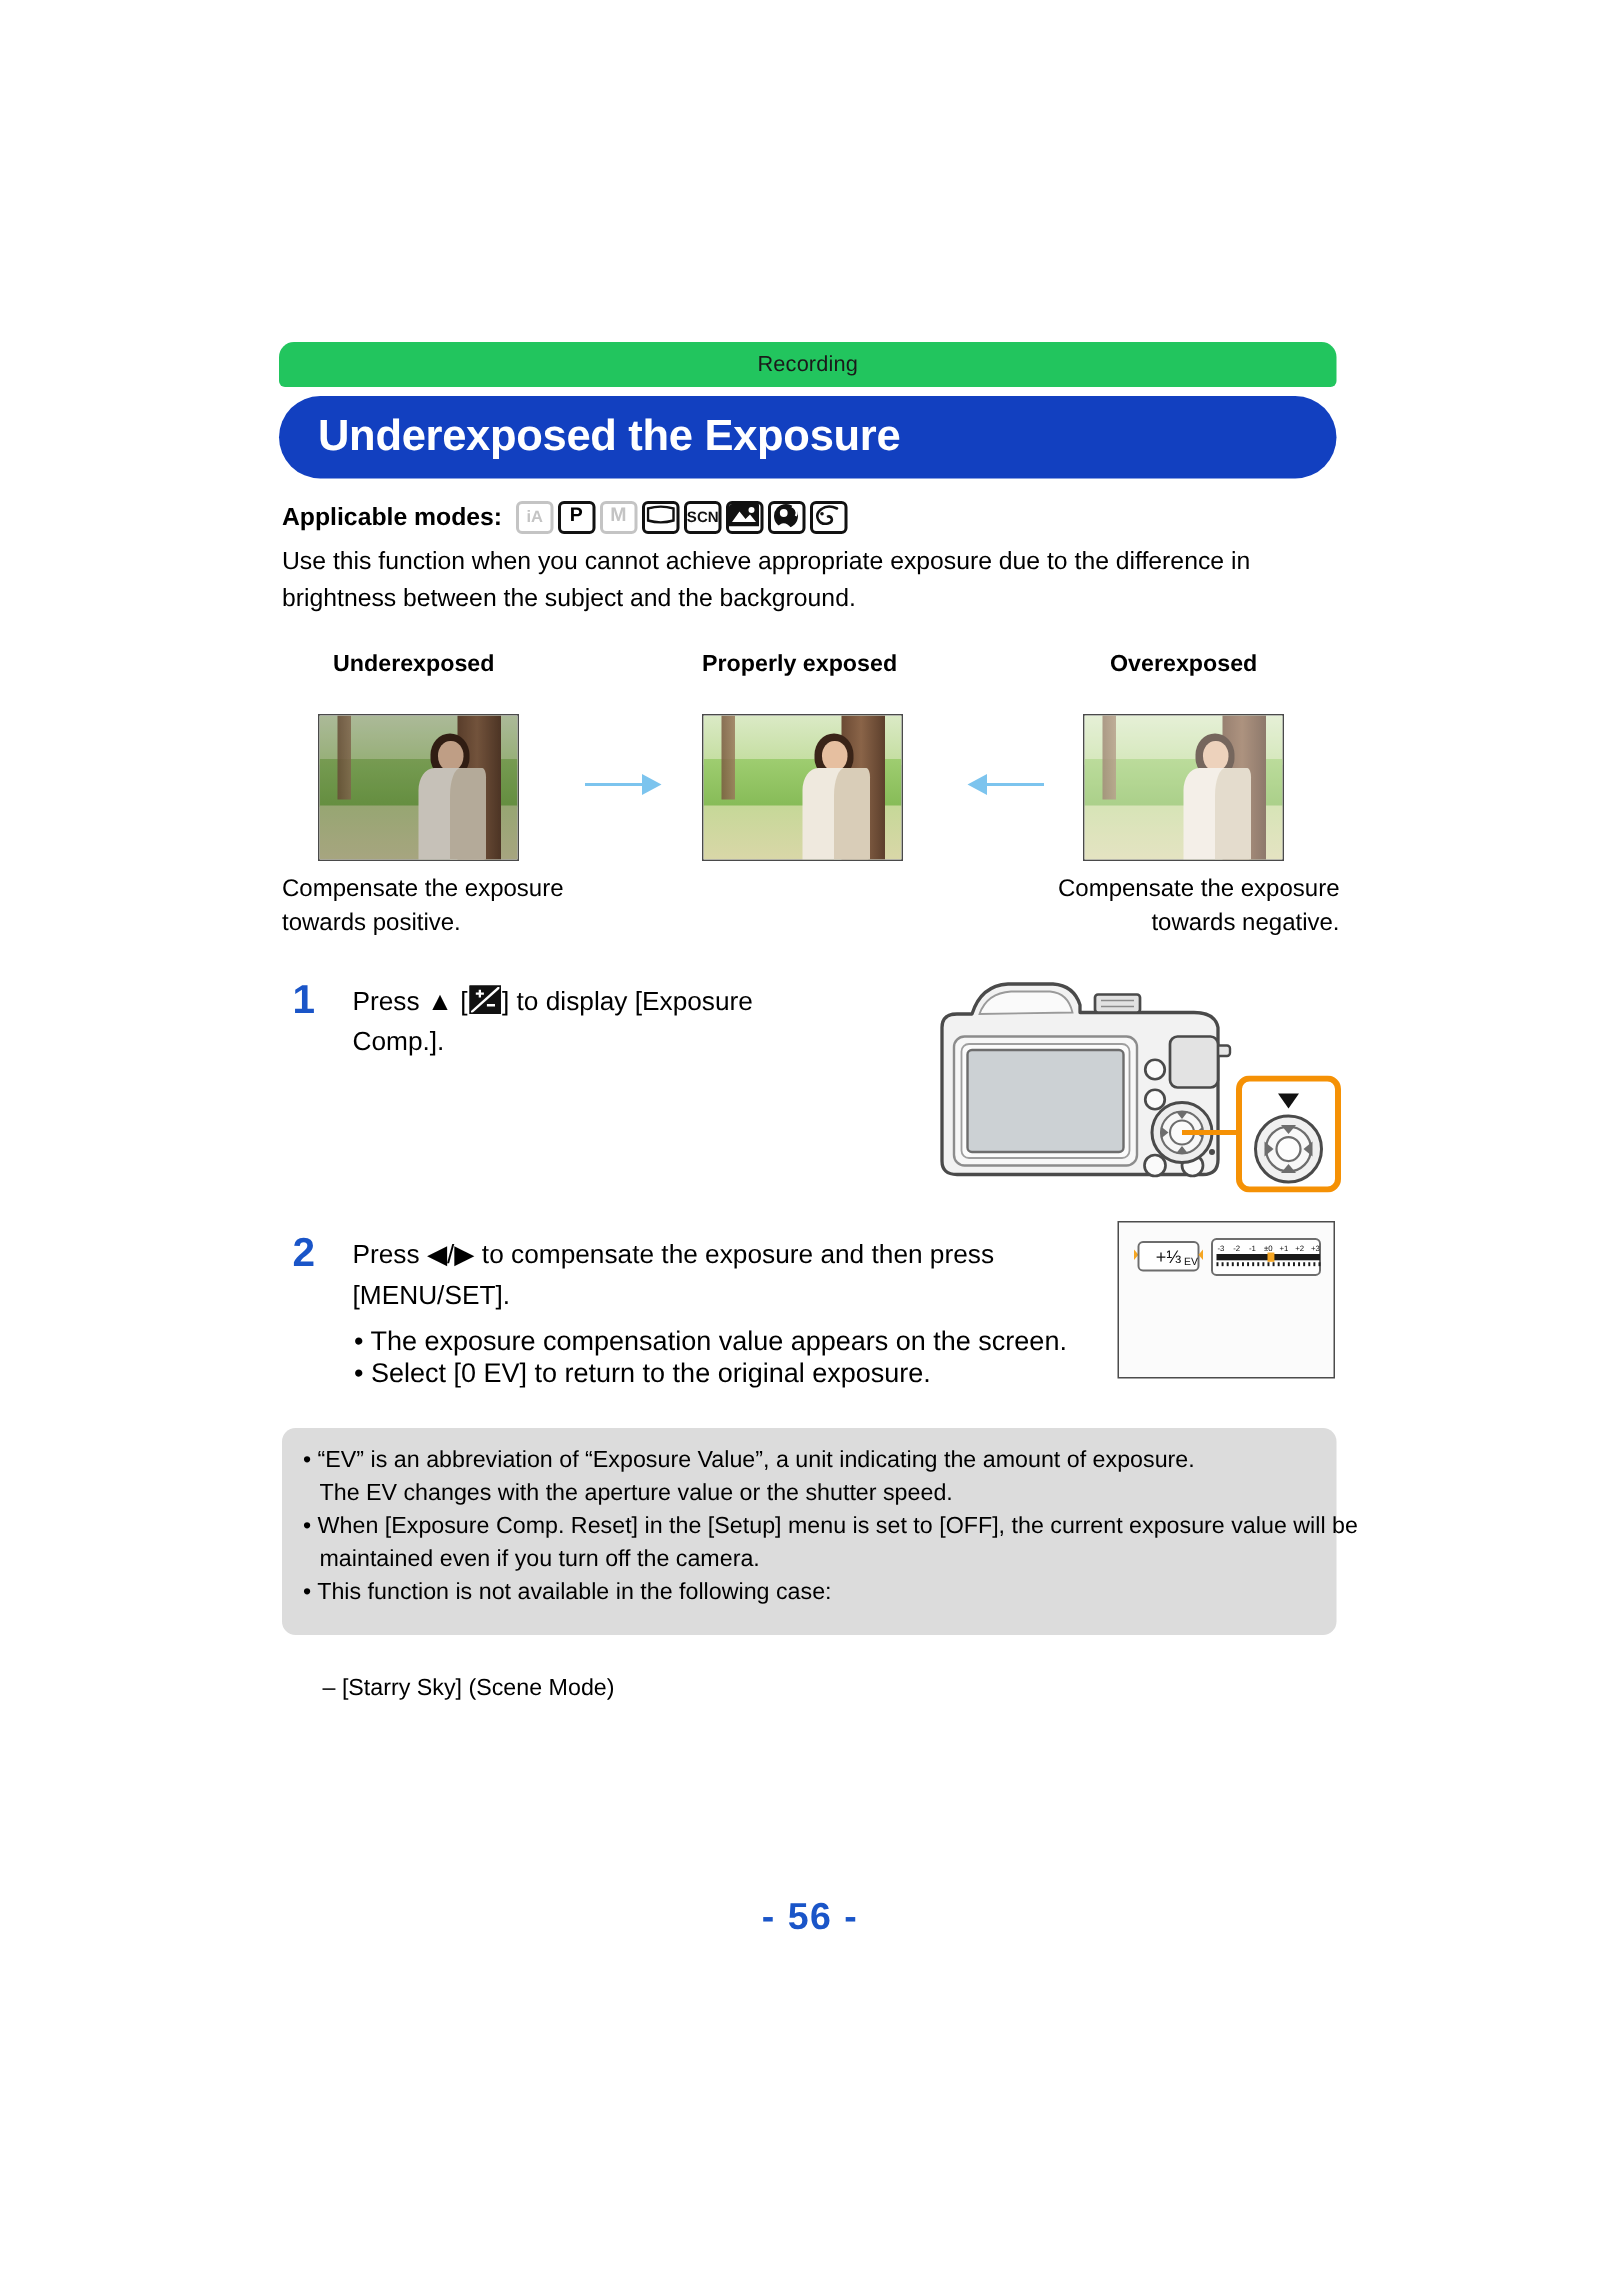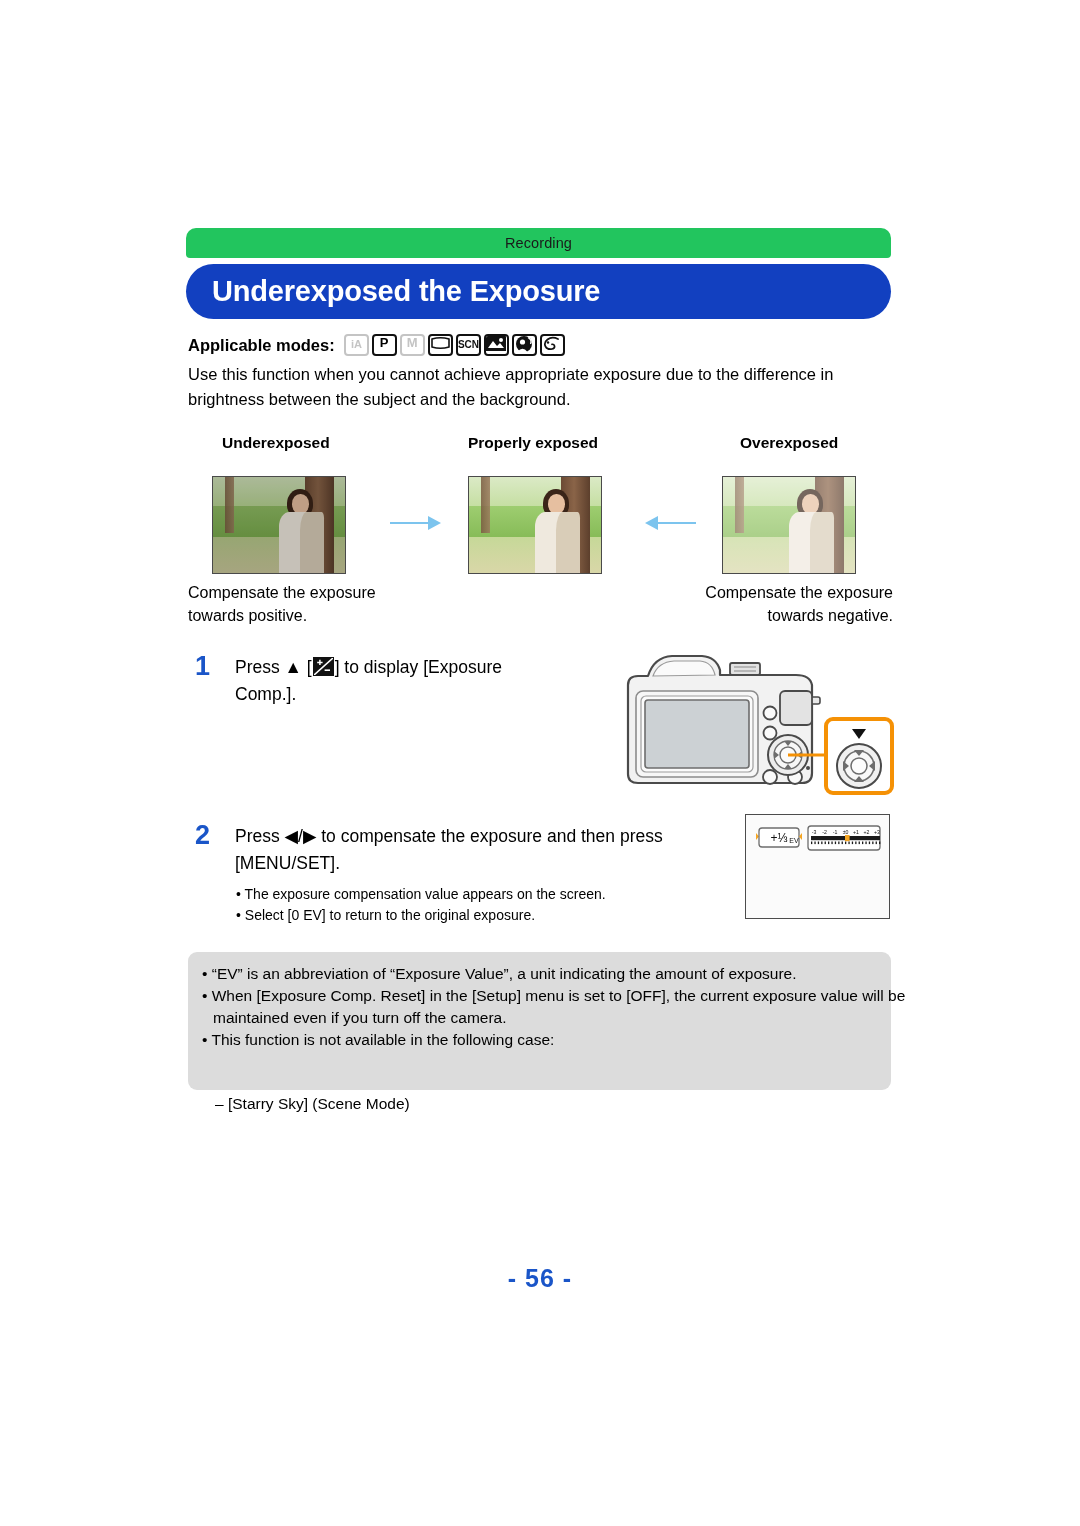--- a/index.html
+++ b/index.html
@@ -191,21 +191,21 @@
   }
   .s1-num { left: 195px; top: 653px; }
   .s1-txt { left: 235px; top: 654px; width: 330px; }
   .s2-num { left: 195px; top: 822px; }
   .s2-txt { left: 235px; top: 823px; width: 520px; }
 
   .bullets {
     position: absolute;
     left: 236px; top: 884px;
     width: 490px;
-    font-size: 14px;
+    font-size: 18px;
     line-height: 21px;
   }
   .bullets div { white-space: nowrap; }
 
   
   .ev-icon {
     display: inline-block;
     width: 21px; height: 19px;
     vertical-align: -3px;
     position: relative;
@@ -504,20 +504,21 @@
         <rect x="129.6" y="26.5" width="1.3" height="2.6"></rect>
         <rect x="133" y="26.5" width="1.3" height="2.6"></rect>
       </g>
 
       <rect x="99" y="20" width="4.6" height="6.2" fill="#f5a623"></rect>
     </svg>
   </div>
 
   <div class="notes">
     <div class="n-line">• “EV” is an abbreviation of “Exposure Value”, a unit indicating the amount of exposure.</div>
+    <div class="n-line ind">The EV changes with the aperture value or the shutter speed.</div>
     <div class="n-line">• When [Exposure Comp. Reset] in the [Setup] menu is set to [OFF], the current exposure value will be</div>
     <div class="n-line ind">maintained even if you turn off the camera.</div>
     <div class="n-line">• This function is not available in the following case:</div>
     <div class="n-line ind2">– [Starry Sky] (Scene Mode)</div>
   </div>
 
   <div class="pageno">- 56 -</div>
 
 </div>
 

